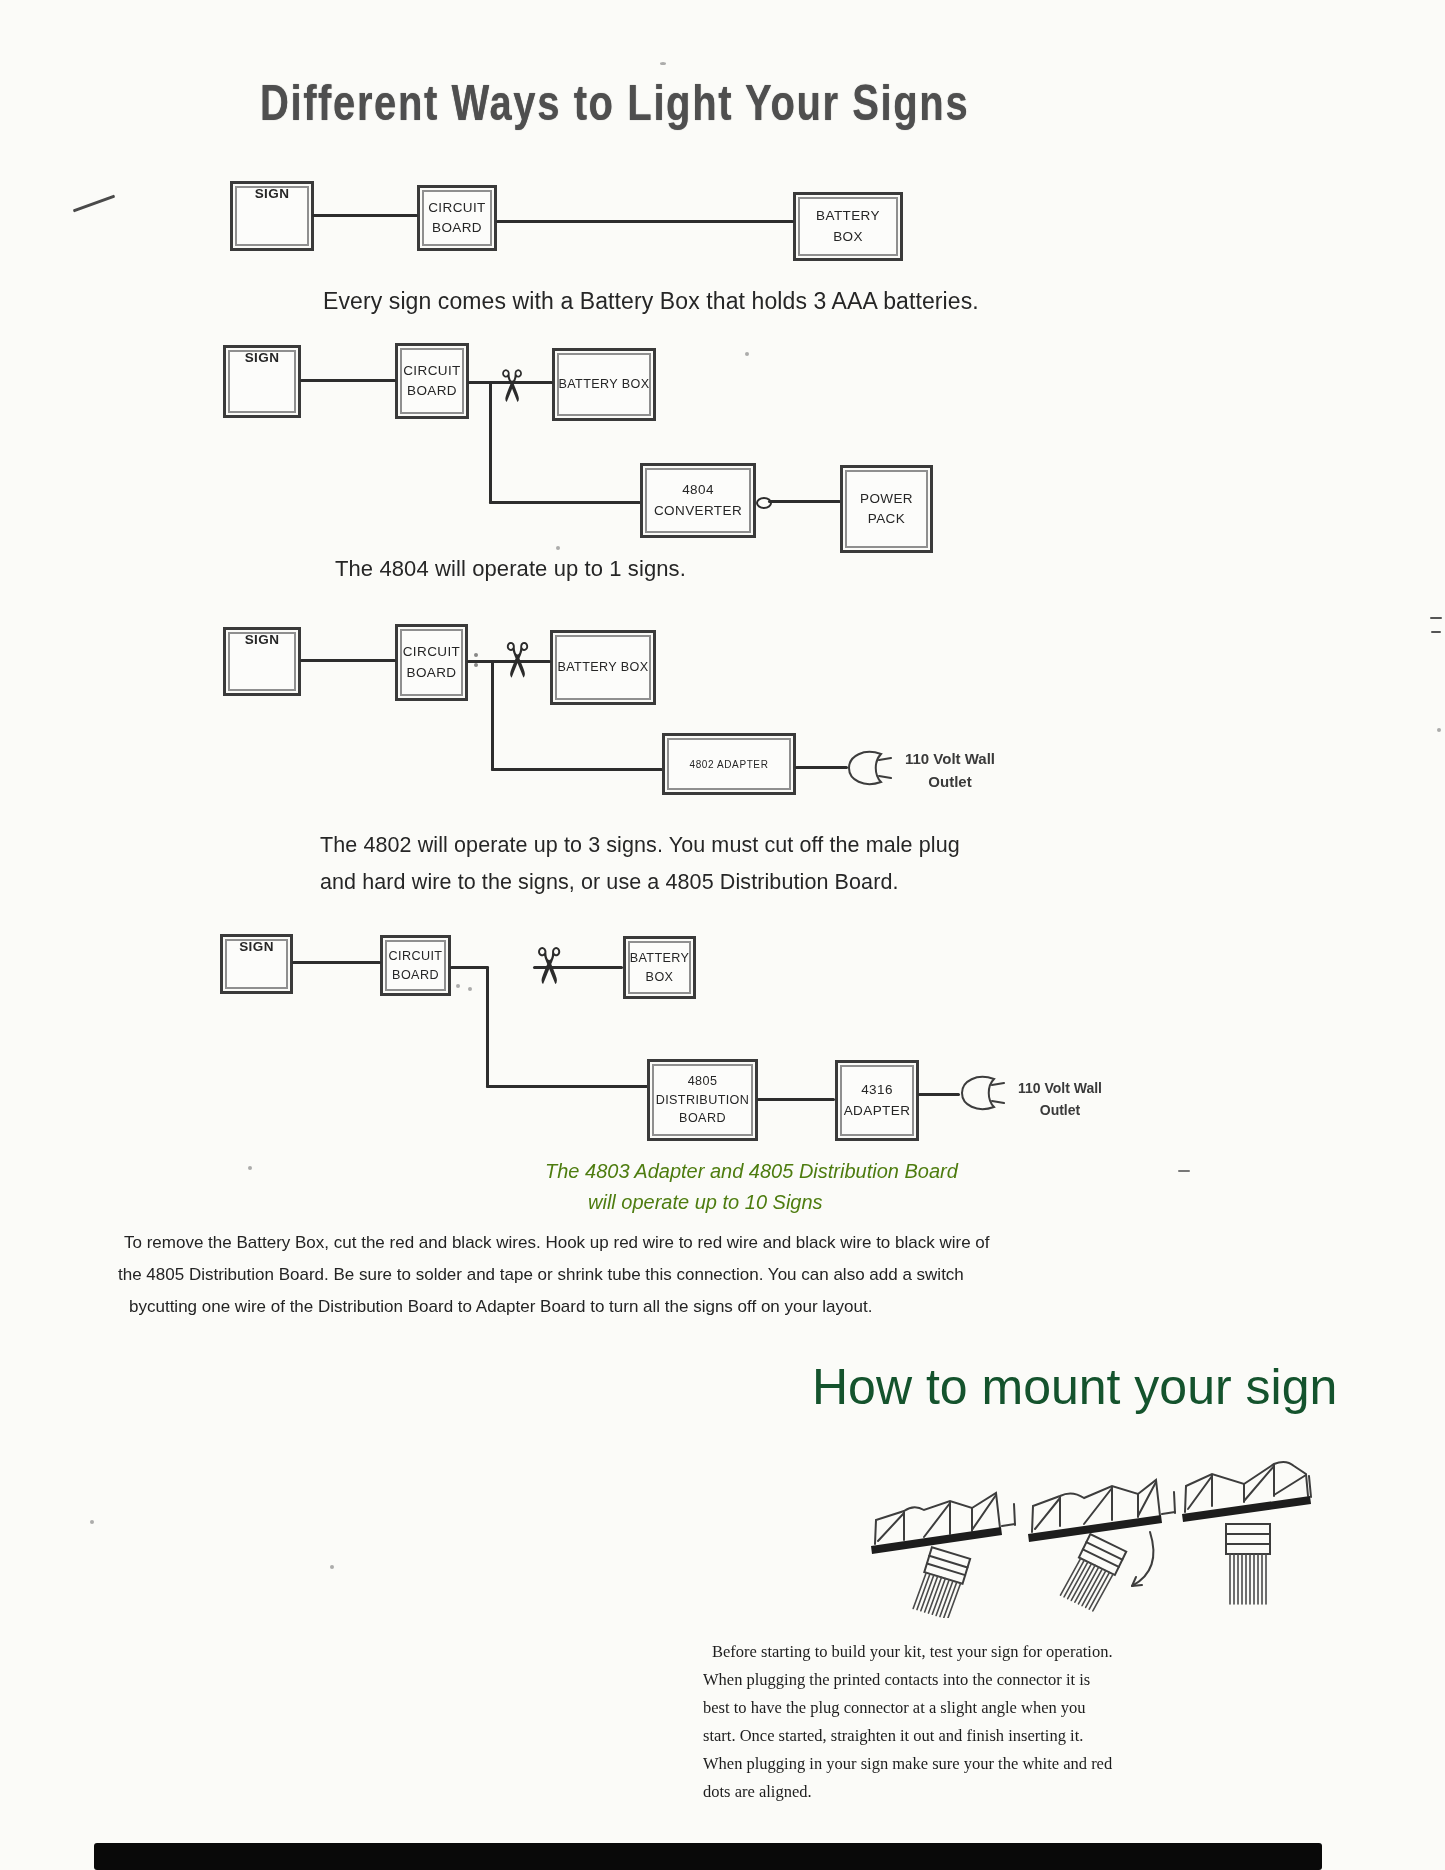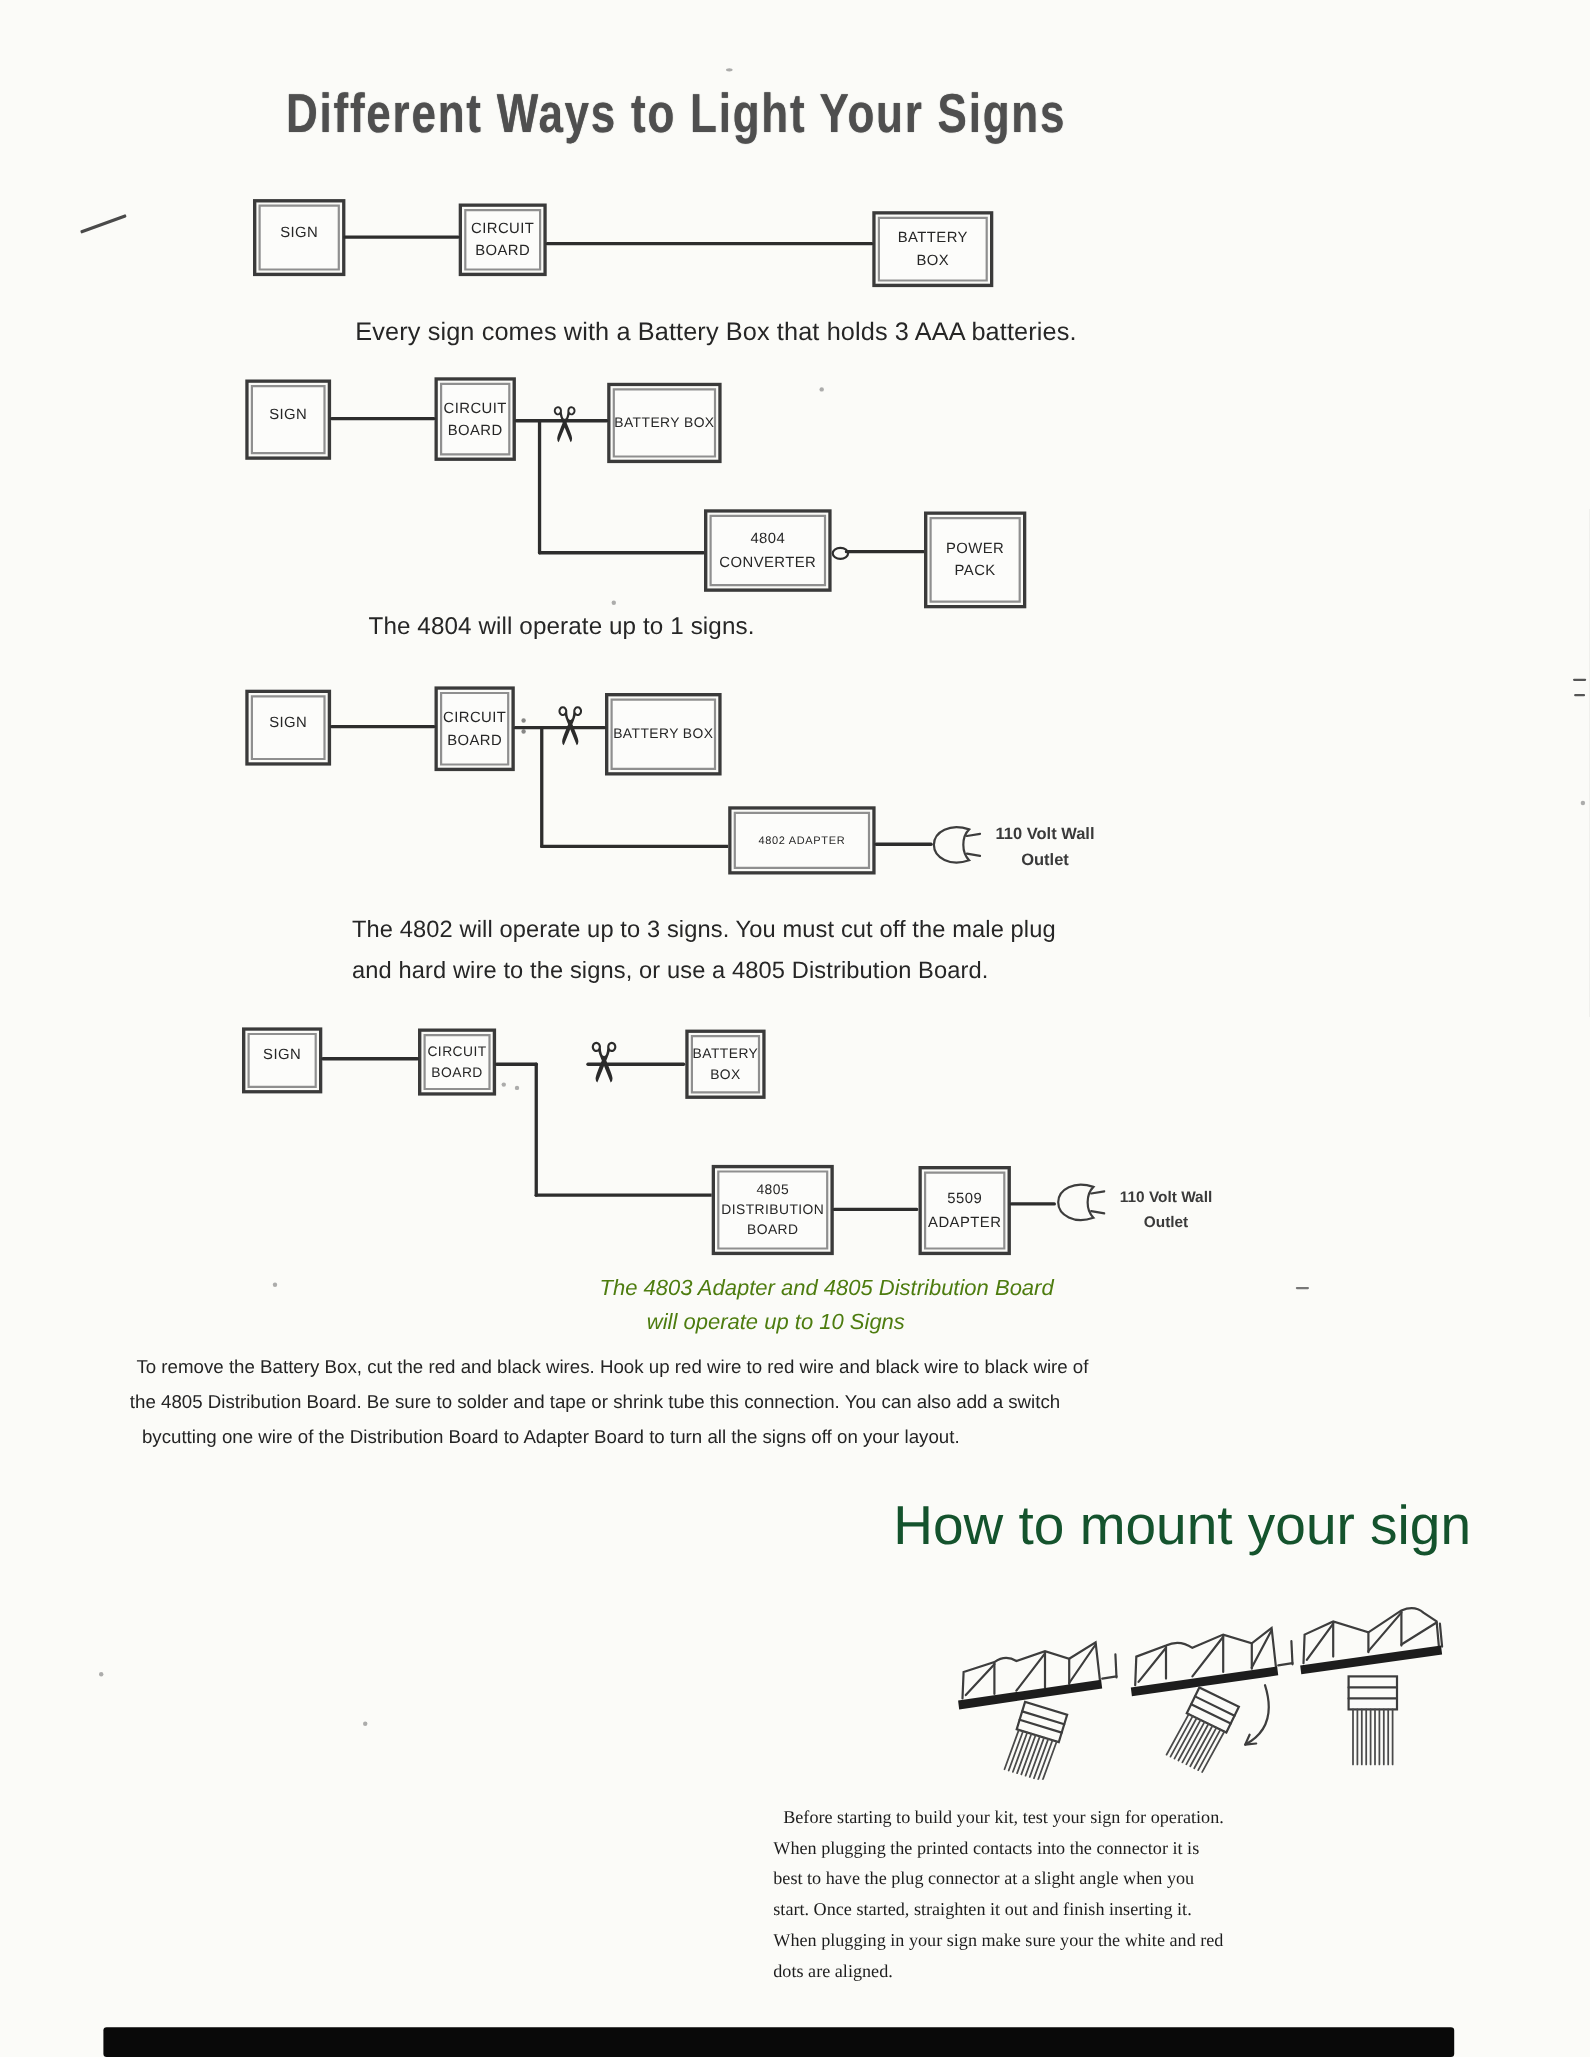--- a/index.html
+++ b/index.html
@@ -4,21 +4,21 @@
 <style>
   html,body{margin:0;padding:0;background:#e8e8e6;}
   #page{position:relative;width:1445px;height:1870px;background:#fbfbf8;margin:0 auto;
         font-family:"Liberation Sans",sans-serif;color:#2f2f2f;overflow:hidden;}
   .abs{position:absolute;}
   
   .dbox{position:absolute;box-sizing:border-box;border:3px solid #3a3a3a;background:#fcfcfa;
         box-shadow:inset 0 0 0 2px #fbfbf8, inset 0 0 0 4px #8f8f8f;
         display:flex;align-items:center;justify-content:center;text-align:center;
         font-size:13.5px;letter-spacing:.4px;line-height:1.5;color:#262626;}
-  .dbox.sign{align-items:center;padding-bottom:9px;}
+  .dbox.sign{align-items:flex-start;padding-bottom:9px;font-weight:bold;}
   .lblw70 span{display:inline-block;width:70px;}
   .lblw60 span{display:inline-block;width:62px;}
   .fs13{font-size:12.6px;}
   .fs15{font-size:10px;letter-spacing:.6px;}
   .wire{position:absolute;background:#2d2d2d;border-radius:2px;}
   .h-wire{height:3px;}
   .v-wire{width:3px;}
   .scissors{position:absolute;color:#2b2b2b;display:flex;align-items:center;justify-content:center;
             font-family:"DejaVu Sans",sans-serif;transform:rotate(90deg);}
   .caption{position:absolute;font-size:23px;color:#262626;white-space:nowrap;letter-spacing:.1px;}
@@ -132,21 +132,21 @@
     <div class="speck" style="left:468px;top:987px;width:4px;height:4px;"></div>
     <div class="wire h-wire" style="left:533px;top:966px;width:90px;"></div>
     <div class="scissors" style="left:521px;top:938px;width:54px;height:56px;font-size:50px;">✂</div>
     <div class="wire v-wire" style="left:486px;top:966px;height:122px;"></div>
     <div class="wire h-wire" style="left:486px;top:1085px;width:163px;"></div>
     <div class="dbox fs13" style="left:647px;top:1059px;width:111px;height:82px;">
       <span>4805 DISTRIBUTION BOARD</span>
       </div>
     <div class="wire h-wire" style="left:757px;top:1098px;width:78px;"></div>
     <div class="dbox" style="left:835px;top:1060px;width:84px;height:81px;">
-      <span>5509 ADAPTER</span>
+      <span>4316 ADAPTER</span>
       </div>
     <div class="wire h-wire" style="left:918px;top:1093px;width:42px;"></div>
     <svg class="sketch" style="left:957px;top:1072px;" width="48" height="42" viewBox="0 0 48 42">
       <path d="M37,7 C20,1 5,9 5,21 C5,33 20,41 37,35 C30,28 30,14 37,7 Z"></path>
       <line x1="35" y1="13" x2="47" y2="11"></line>
       <line x1="35" y1="29" x2="47" y2="31"></line>
     </svg>
     <div class="outlet" style="left:1005px;top:1078px;width:110px;font-size:14px;">110 Volt Wall Outlet</div>
   </div>
 

